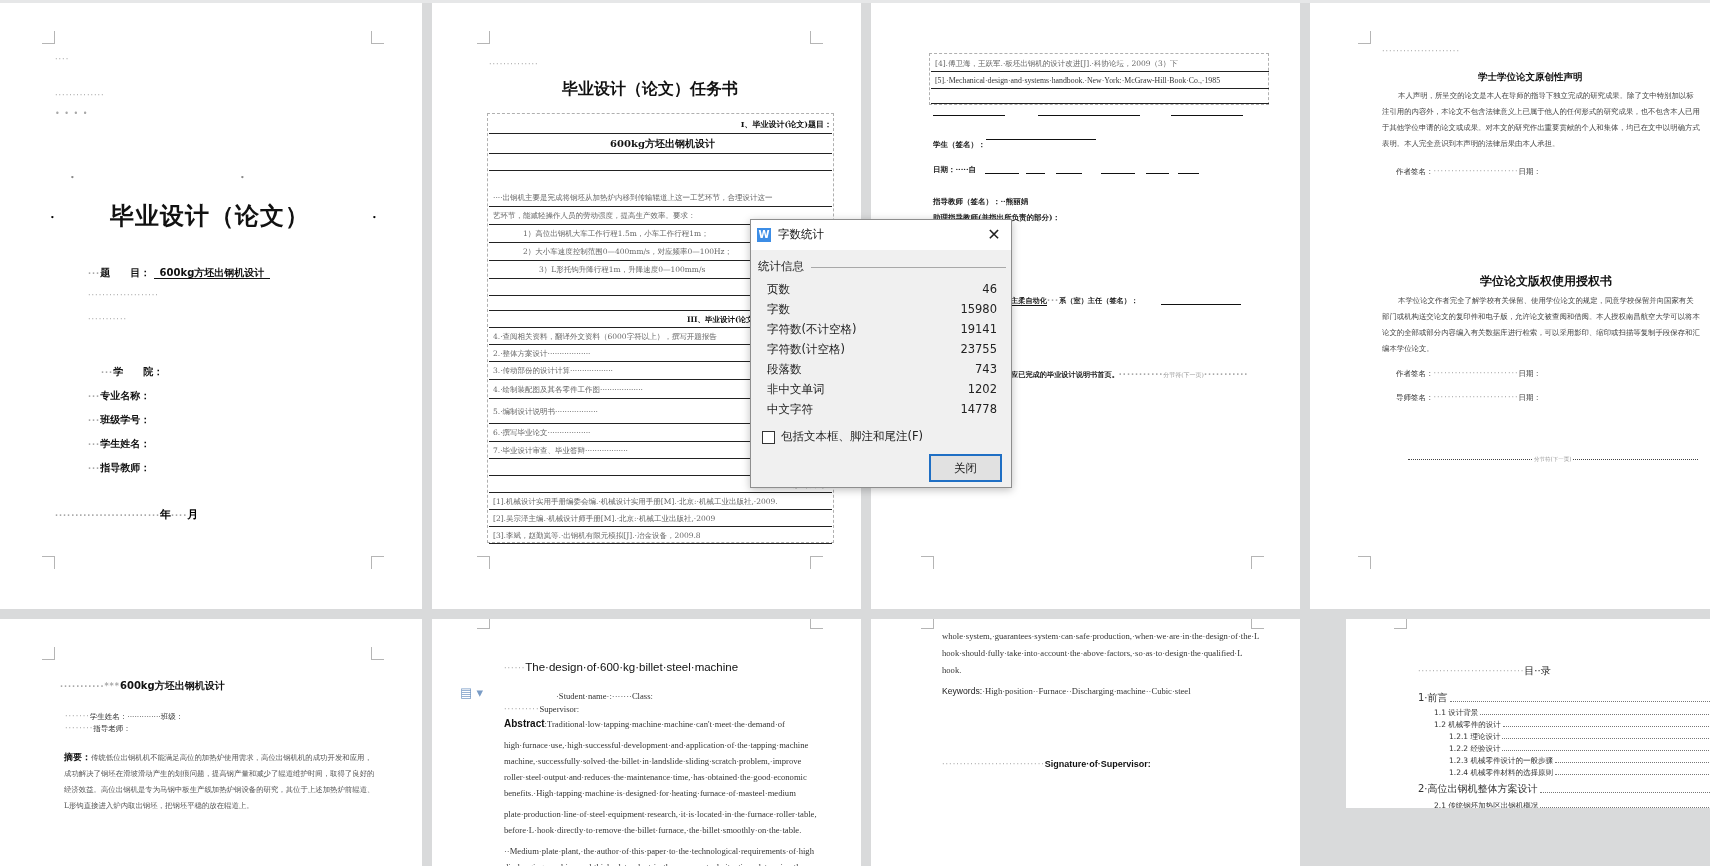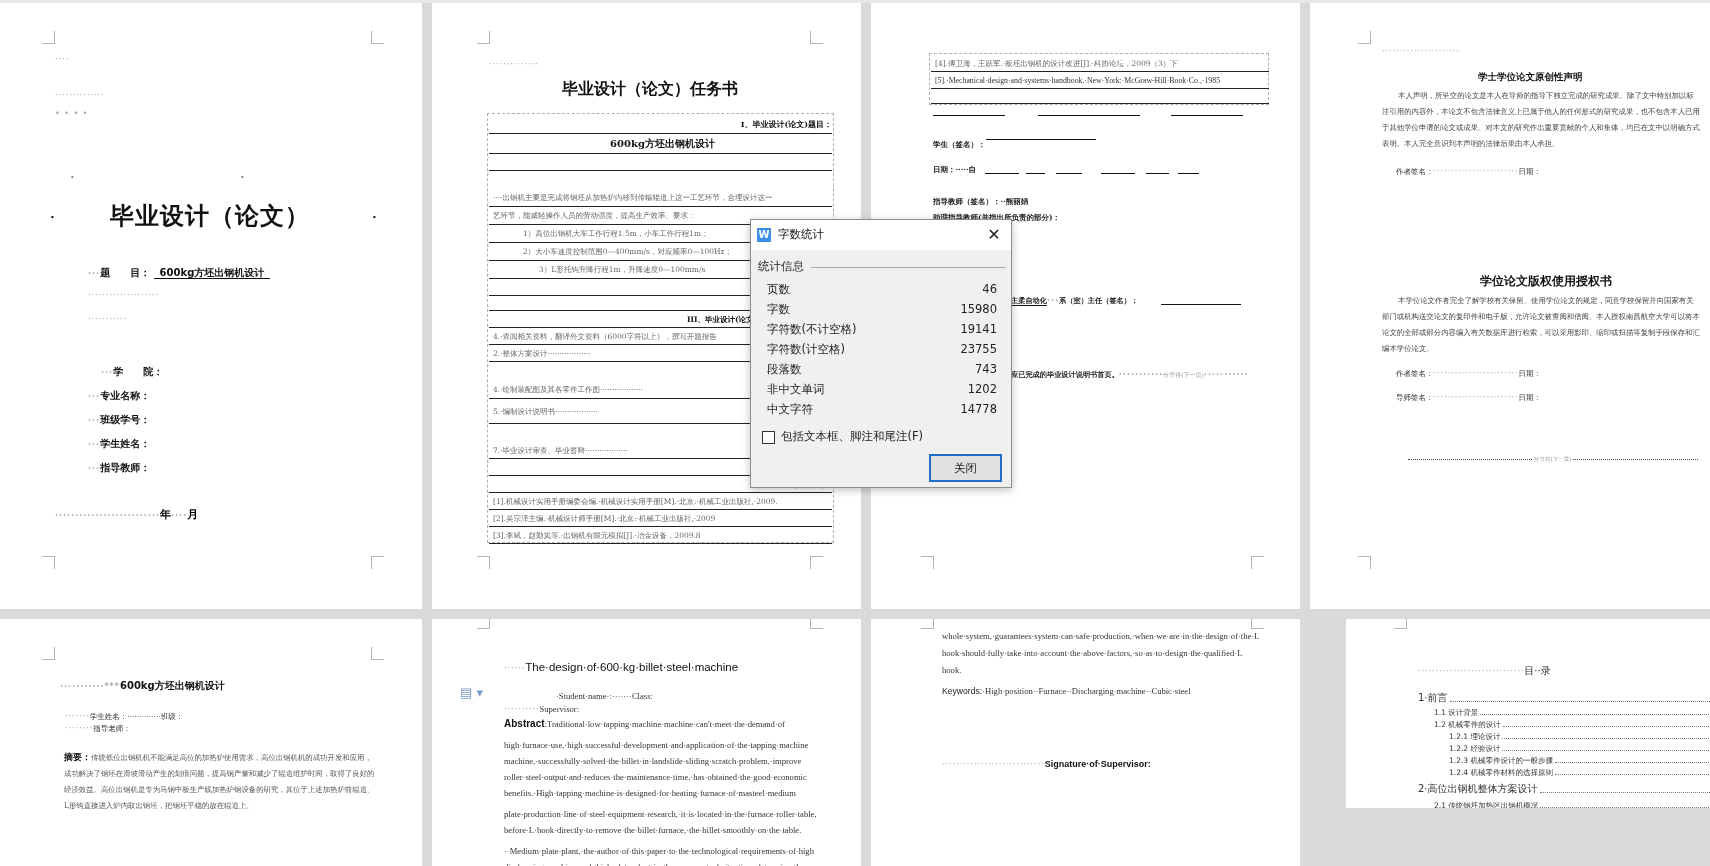--- a/index.html
+++ b/index.html
@@ -111,22 +111,24 @@
     <div class="tbl-row grey" style="top:186px;height:18px;line-height:18px;font-size:7.5px;">····出钢机主要是完成将钢坯从加热炉内移到传输辊道上这一工艺环节，合理设计这一</div>
     <div class="tbl-row grey" style="top:204px;height:18px;line-height:18px;font-size:7.5px;">艺环节，能减轻操作人员的劳动强度，提高生产效率。要求：</div>
     <div class="tbl-row grey" style="top:222px;height:18px;line-height:18px;padding-left:34px;font-size:7.5px;">1）高位出钢机大车工作行程1.5m，小车工作行程1m；</div>
     <div class="tbl-row grey" style="top:240px;height:18px;line-height:18px;padding-left:34px;font-size:7.5px;">2）大小车速度控制范围0—400mm/s，对应频率0—100Hz；</div>
     <div class="tbl-row grey" style="top:258px;height:18px;line-height:18px;padding-left:50px;font-size:7.5px;">3）L形托钩升降行程1m，升降速度0—100mm/s</div>
     <div class="tbl-row" style="top:276px;height:17px;"></div>
     <div class="tbl-row" style="top:293px;height:15px;"></div>
     <div class="tbl-row b" style="top:308px;height:17px;line-height:17px;font-size:7.5px;">III、毕业设计(论文)工作内容及完成时间：</div>
     <div class="tbl-row grey" style="top:325px;height:17px;line-height:17px;font-size:7.5px;">4.·查阅相关资料，翻译外文资料（6000字符以上），撰写开题报告</div>
     <div class="tbl-row grey" style="top:342px;height:17px;line-height:17px;font-size:7.5px;">2.·整体方案设计··················</div>
+    <div class="tbl-row grey" style="top:359px;height:18px;line-height:18px;font-size:7.5px;">3.·传动部份的设计计算··················</div>
     <div class="tbl-row grey" style="top:377px;height:19px;line-height:19px;font-size:7.5px;">4.·绘制装配图及其各零件工作图··················</div>
     <div class="tbl-row grey" style="top:396px;height:25px;line-height:25px;font-size:7.5px;">5.·编制设计说明书··················</div>
+    <div class="tbl-row grey" style="top:421px;height:18px;line-height:18px;font-size:7.5px;">6.·撰写毕业论文··················</div>
     <div class="tbl-row grey" style="top:439px;height:17px;line-height:17px;font-size:7.5px;">7.·毕业设计审查、毕业答辩··················</div>
     <div class="tbl-row" style="top:456px;height:17px;"></div>
     <div class="tbl-row b" style="top:473px;height:17px;line-height:17px;font-size:7.5px;">IV、主要参考资料：</div>
     <div class="tbl-row grey" style="top:490px;height:17px;line-height:17px;font-size:7.5px;">[1].机械设计实用手册编委会编.·机械设计实用手册[M].·北京:·机械工业出版社,·2009.</div>
     <div class="tbl-row grey" style="top:507px;height:17px;line-height:17px;font-size:7.5px;">[2].吴宗泽主编.·机械设计师手册[M].·北京:·机械工业出版社,·2009</div>
     <div class="tbl-row grey" style="top:524px;height:17px;line-height:17px;font-size:7.5px;">[3].李斌，赵勤岚等.·出钢机有限元模拟[J].·冶金设备，2009.8</div>
   </div>
 
   <div class="page" style="left:871px;top:3px;width:429px;height:606px;">
     <div class="corner bl" style="left:50px;top:553px;"></div>

